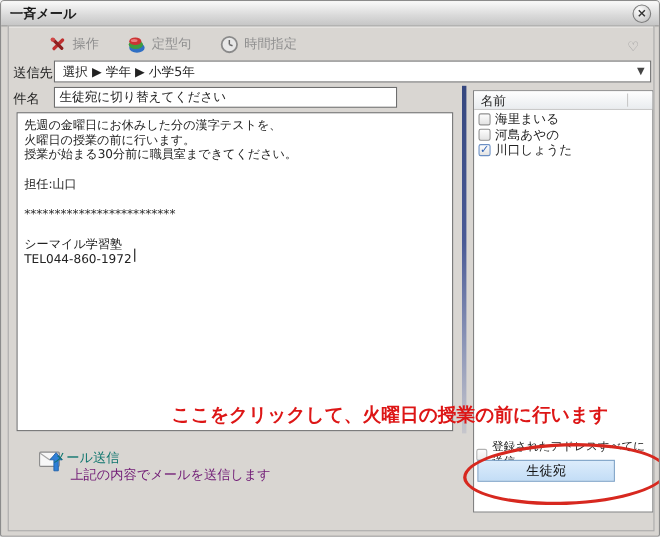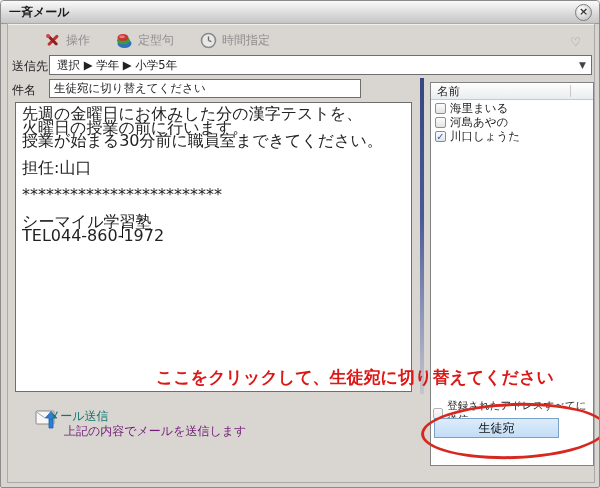--- a/index.html
+++ b/index.html
@@ -26,21 +26,21 @@
   
   .flabel{position:absolute;font-size:12px;color:#222;}
   .combo{position:absolute;left:41px;top:31px;width:543px;height:20px;background:#fff;
          border:1px solid #6e6e6e;box-sizing:border-box;font-size:11.5px;color:#222;
          line-height:18px;padding-left:7px;}
   .combo .arrow{position:absolute;right:5px;top:1px;font-size:9px;color:#444;line-height:17px;}
   .subject{position:absolute;left:41px;top:55px;width:312px;height:19px;background:#fff;
            border:1px solid #6e6e6e;box-sizing:border-box;font-size:11.5px;color:#222;
            line-height:17px;padding-left:4px;overflow:hidden;white-space:nowrap;}
   .bodybox{position:absolute;left:7px;top:78px;width:397px;height:290px;background:#fff;
-           border:1px solid #6e6e6e;box-sizing:border-box;font-size:16px;color:#222;
+           border:1px solid #6e6e6e;box-sizing:border-box;font-size:11px;color:#222;
            line-height:13.5px;padding:4px 6px;white-space:pre-wrap;overflow:hidden;}
   .caret{position:absolute;left:114px;top:202px;width:1px;height:12px;background:#111;}
   
   .splitter{position:absolute;left:412px;top:54px;width:4px;height:316px;
             background:linear-gradient(#35477f,#4a5a96 45%,#8e97b8 75%,#c6c6cc);}
   .namepanel{position:absolute;left:422px;top:58px;width:164px;height:384px;background:#fff;
              border:1px solid #828282;box-sizing:border-box;}
   .nheader{position:relative;height:17px;background:linear-gradient(#fefefe,#e9ecef);
            border-bottom:1px solid #c9c9c9;font-size:11.5px;color:#222;line-height:16px;
            padding-left:6px;box-sizing:border-box;}
@@ -153,21 +153,21 @@
             <span class="cb"></span>
             <span class="rlabel">河島あやの</span>
           </div>
           <div class="rrow">
             <span class="cb checked">✓</span>
             <span class="rlabel">川口しょうた</span>
           </div>
         </div>
     </div>
 
-    <div class="annotation">ここをクリックして、生徒宛に切り替えてください</div>
+    <div class="annotation">ここをクリックして、火曜日の授業の前に行います</div>
 
     <span class="sendicon">
       <svg width="25" height="22" viewBox="0 0 25 22">
         <rect x="1" y="3" width="18" height="13" rx="1" fill="#f7f7f7" stroke="#8a8a8a"></rect>
         <path d="M1.5 4 L10 10 L18.5 4" fill="none" stroke="#a5a5a5"></path>
         <path d="M13 20 L13 10 L9.5 10 L15 3.5 L20.5 10 L17 10 L17 20 Z" fill="#2f7fd6" stroke="#1c5ea8" stroke-width="0.8" transform="translate(1,0)"></path>
       </svg>
     </span>
     <span class="sendlabel">メール送信</span>
     <span class="senddesc">上記の内容でメールを送信します</span>

